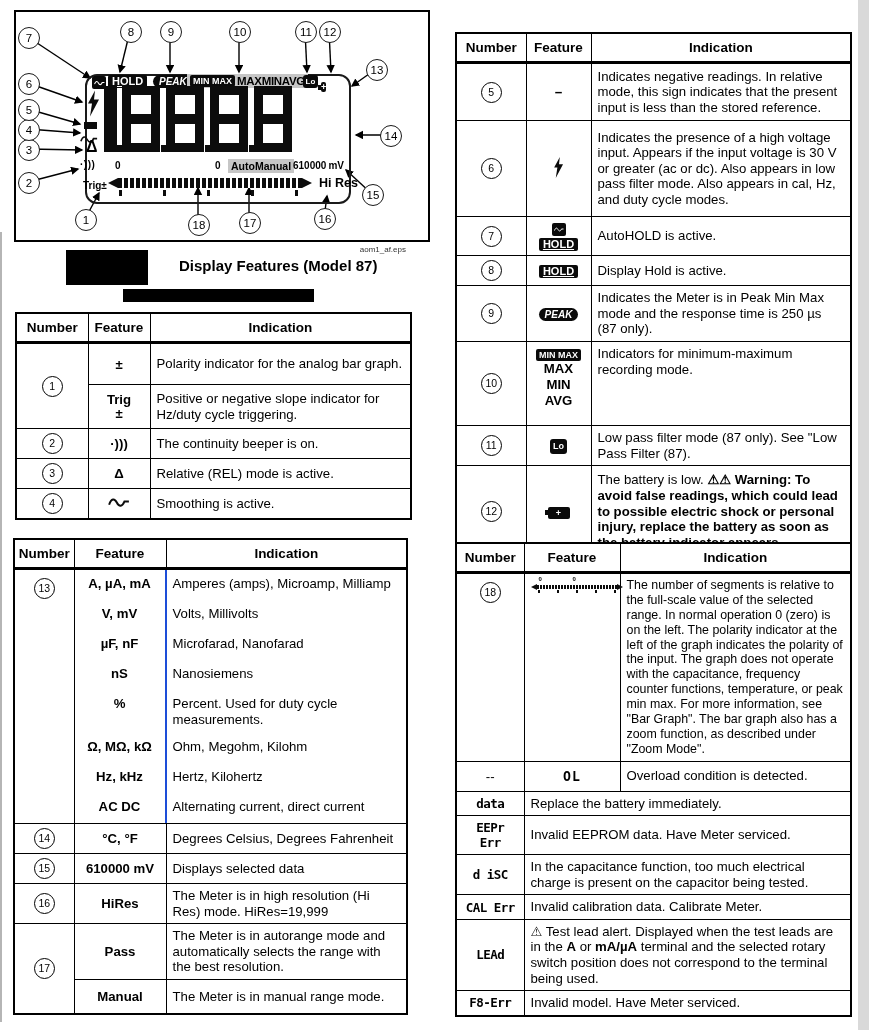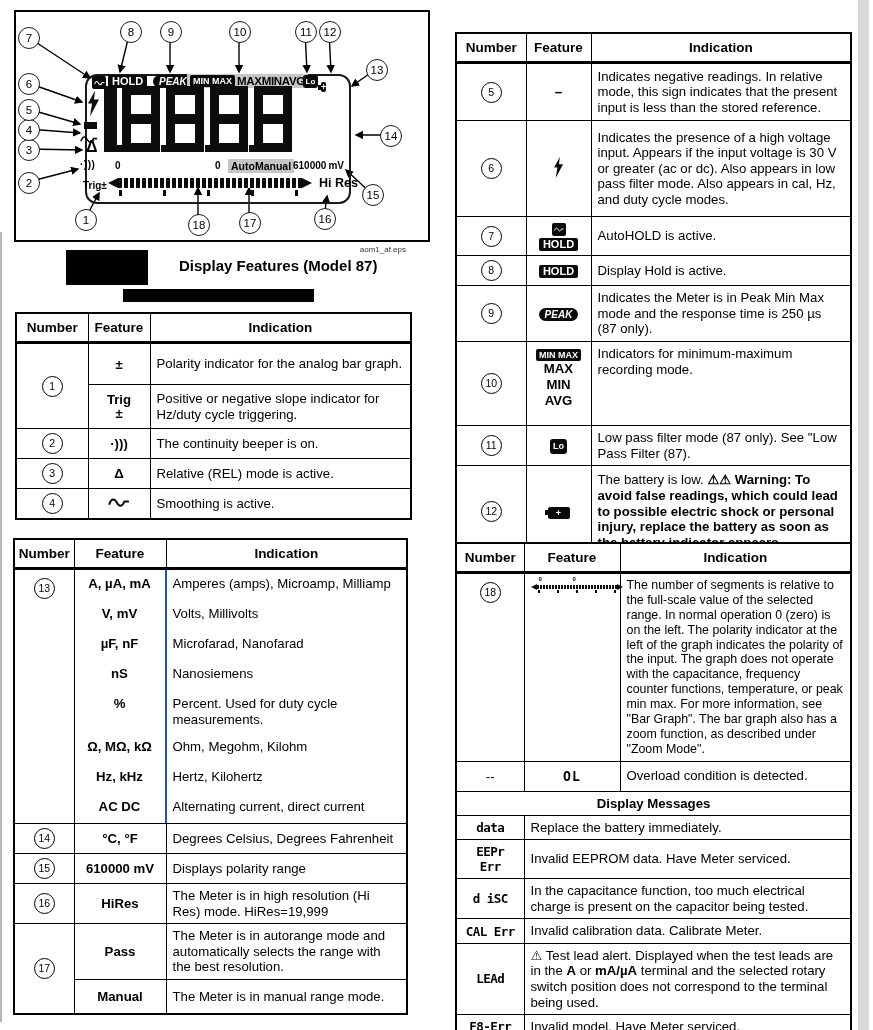--- a/index.html
+++ b/index.html
@@ -10,21 +10,21 @@
   .abs{position:absolute;}
 
   
   .panel{left:14px;top:10px;width:412px;height:228px;border:2px solid #000;background:#fff;}
   .arrows{position:absolute;left:0;top:0;width:412px;height:228px;}
   .callout{position:absolute;width:20px;height:20px;border:1.4px solid #1a1a1a;border-radius:50%;
            background:#fff;text-align:center;line-height:20px;font-size:11.5px;font-weight:normal;}
   .lcdframe{position:absolute;left:69px;top:62px;width:262px;height:126px;border:2px solid #1a1a1a;border-radius:12px;}
 
   .badge{display:inline-block;background:#0a0a0a;color:#fff;font-weight:bold;border-radius:2px;}
-  .b-hold{font-size:11px;padding:0 4px;line-height:13px;}
+  .b-hold{font-size:11px;padding:0 4px;line-height:13px;text-decoration:underline;}
   .b-peak{font-size:10px;font-style:italic;padding:0 6px;border-radius:8px;line-height:13px;}
   .b-minmax{font-size:9px;padding:0 3px;line-height:12px;border-radius:2px;}
   .graychip{background:#c6c6c6;display:inline-flex;align-items:center;gap:2px;padding:1px 3px;}
   .mmavg{font-weight:bold;font-size:11.5px;letter-spacing:-0.3px;}
   .ahbox{display:inline-flex;align-items:center;justify-content:center;background:#0a0a0a;border-radius:2px;width:14px;height:13px;}
   .loic{background:#0a0a0a;border-radius:3px;color:#fff;font-size:8px;font-weight:bold;text-align:center;line-height:13px;width:15px;height:13px;}
   .batt{background:#0a0a0a;border-radius:2px;color:#fff;font-size:9px;font-weight:bold;text-align:center;line-height:11px;width:19px;height:11px;position:relative;}
   .batt::before{content:"";position:absolute;left:-3px;top:3px;width:3px;height:5px;background:#0a0a0a;}
 
   .d1{position:absolute;width:13px;height:66px;background:#0c0c0c;}
@@ -377,21 +377,21 @@
       </td>
     </tr>
     <tr style="height:26px;">
       <td class="num"><span class="circ">14</span></td>
       <td class="feat">°C, °F</td>
       <td class="ind">Degrees Celsius, Degrees Fahrenheit</td>
     </tr>
     <tr style="height:26px;">
       <td class="num"><span class="circ">15</span></td>
       <td class="feat">610000 mV</td>
-      <td class="ind">Displays polarity range</td>
+      <td class="ind">Displays selected data</td>
     </tr>
     <tr style="height:38px;">
       <td class="num"><span class="circ">16</span></td>
       <td class="feat">HiRes</td>
       <td class="ind">The Meter is in high resolution (Hi Res) mode. HiRes=19,999</td>
     </tr>
     <tr style="height:52px;">
       <td class="num" rowspan="2"><span class="circ">17</span></td>
       <td class="feat">Pass</td>
       <td class="ind">The Meter is in autorange mode and automatically selects the range with the best resolution.</td>
@@ -429,23 +429,20 @@
             <span class="tk"></span>
         </div>
       </td>
       <td class="ind top" style="font-size:12.4px;line-height:1.2;">The number of segments is relative to the full-scale value of the selected range. In normal operation 0 (zero) is on the left. The polarity indicator at the left of the graph indicates the polarity of the input. The graph does not operate with the capacitance, frequency counter functions, temperature, or peak min max. For more information, see "Bar Graph". The bar graph also has a zoom function, as described under "Zoom Mode".</td>
     </tr>
     <tr style="height:30px;">
       <td class="num">--</td>
       <td class="ol">OL</td>
       <td class="ind">Overload condition is detected.</td>
     </tr>
-    <tr>
-      <td class="dmhead" colspan="3">Display Messages</td>
-    </tr>
     <tr style="height:24px;">
       <td class="num"><span class="lcd7">data</span></td>
       <td class="ind" colspan="2"><span>Replace the battery immediately.</span></td>
     </tr>
     <tr style="height:24px;">
       <td class="num"><span class="lcd7">EEPr Err</span></td>
       <td class="ind" colspan="2"><span>Invalid EEPROM data. Have Meter serviced.</span></td>
     </tr>
     <tr style="height:36px;">
       <td class="num"><span class="lcd7">d iSC</span></td>

